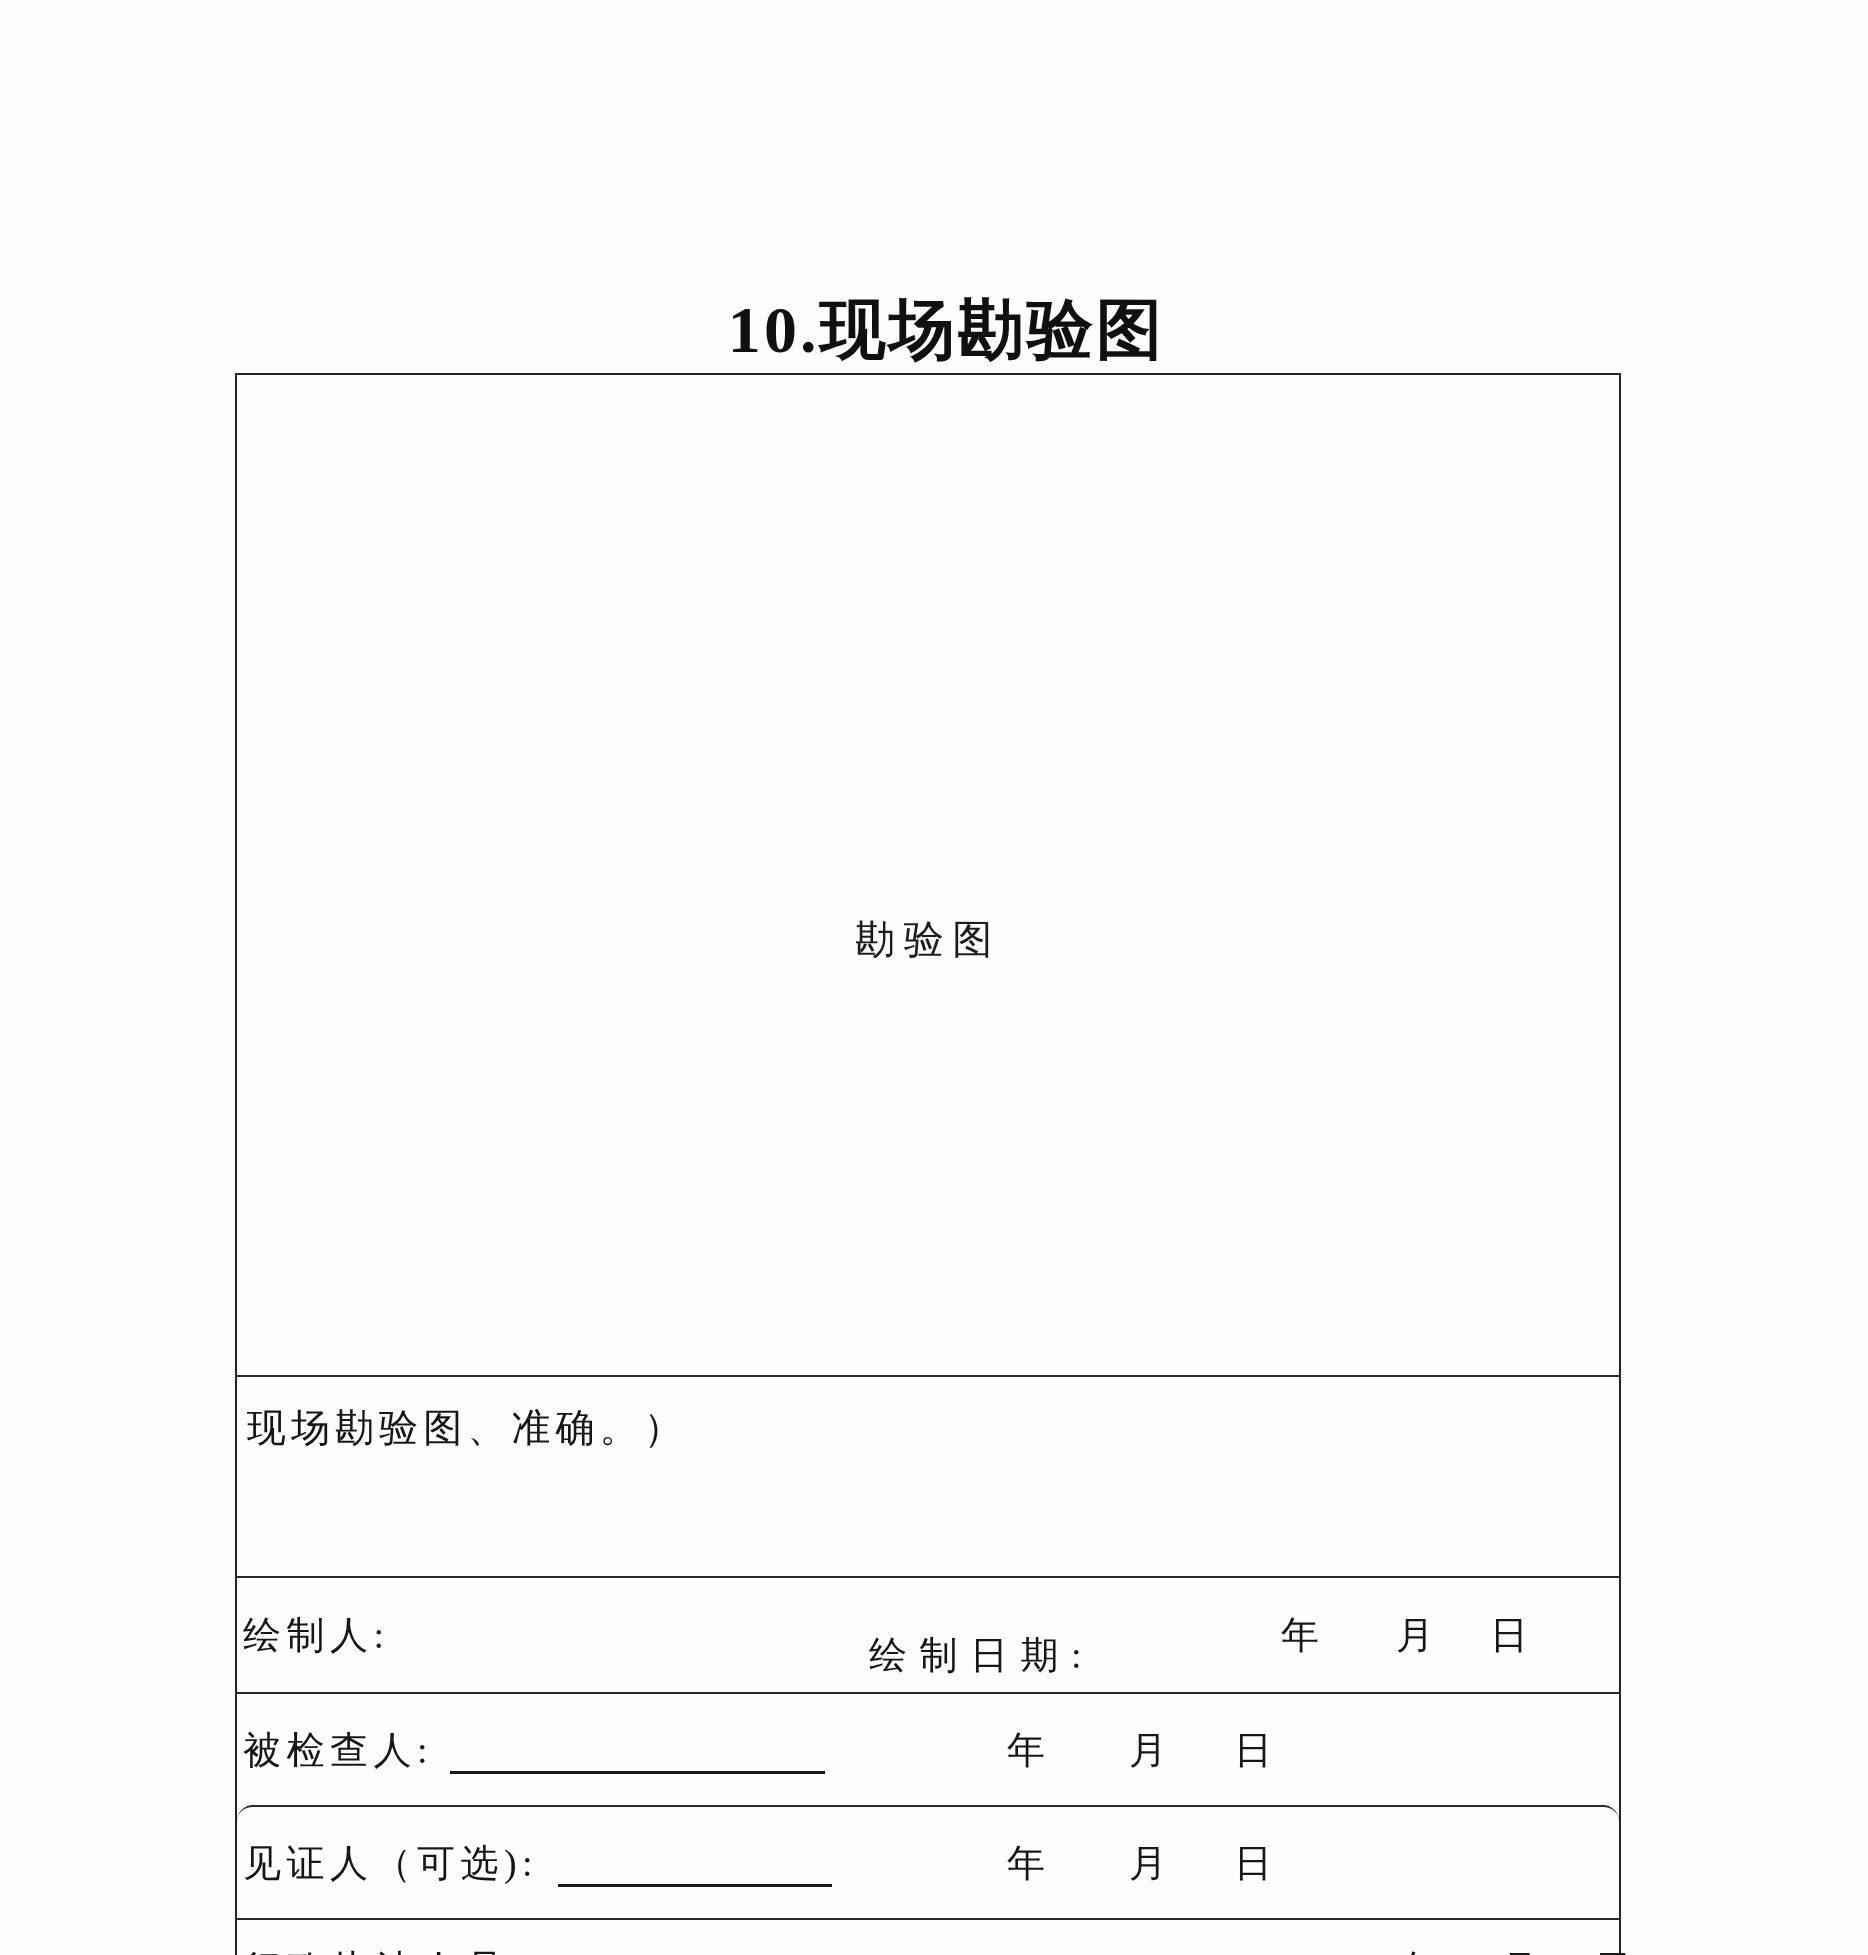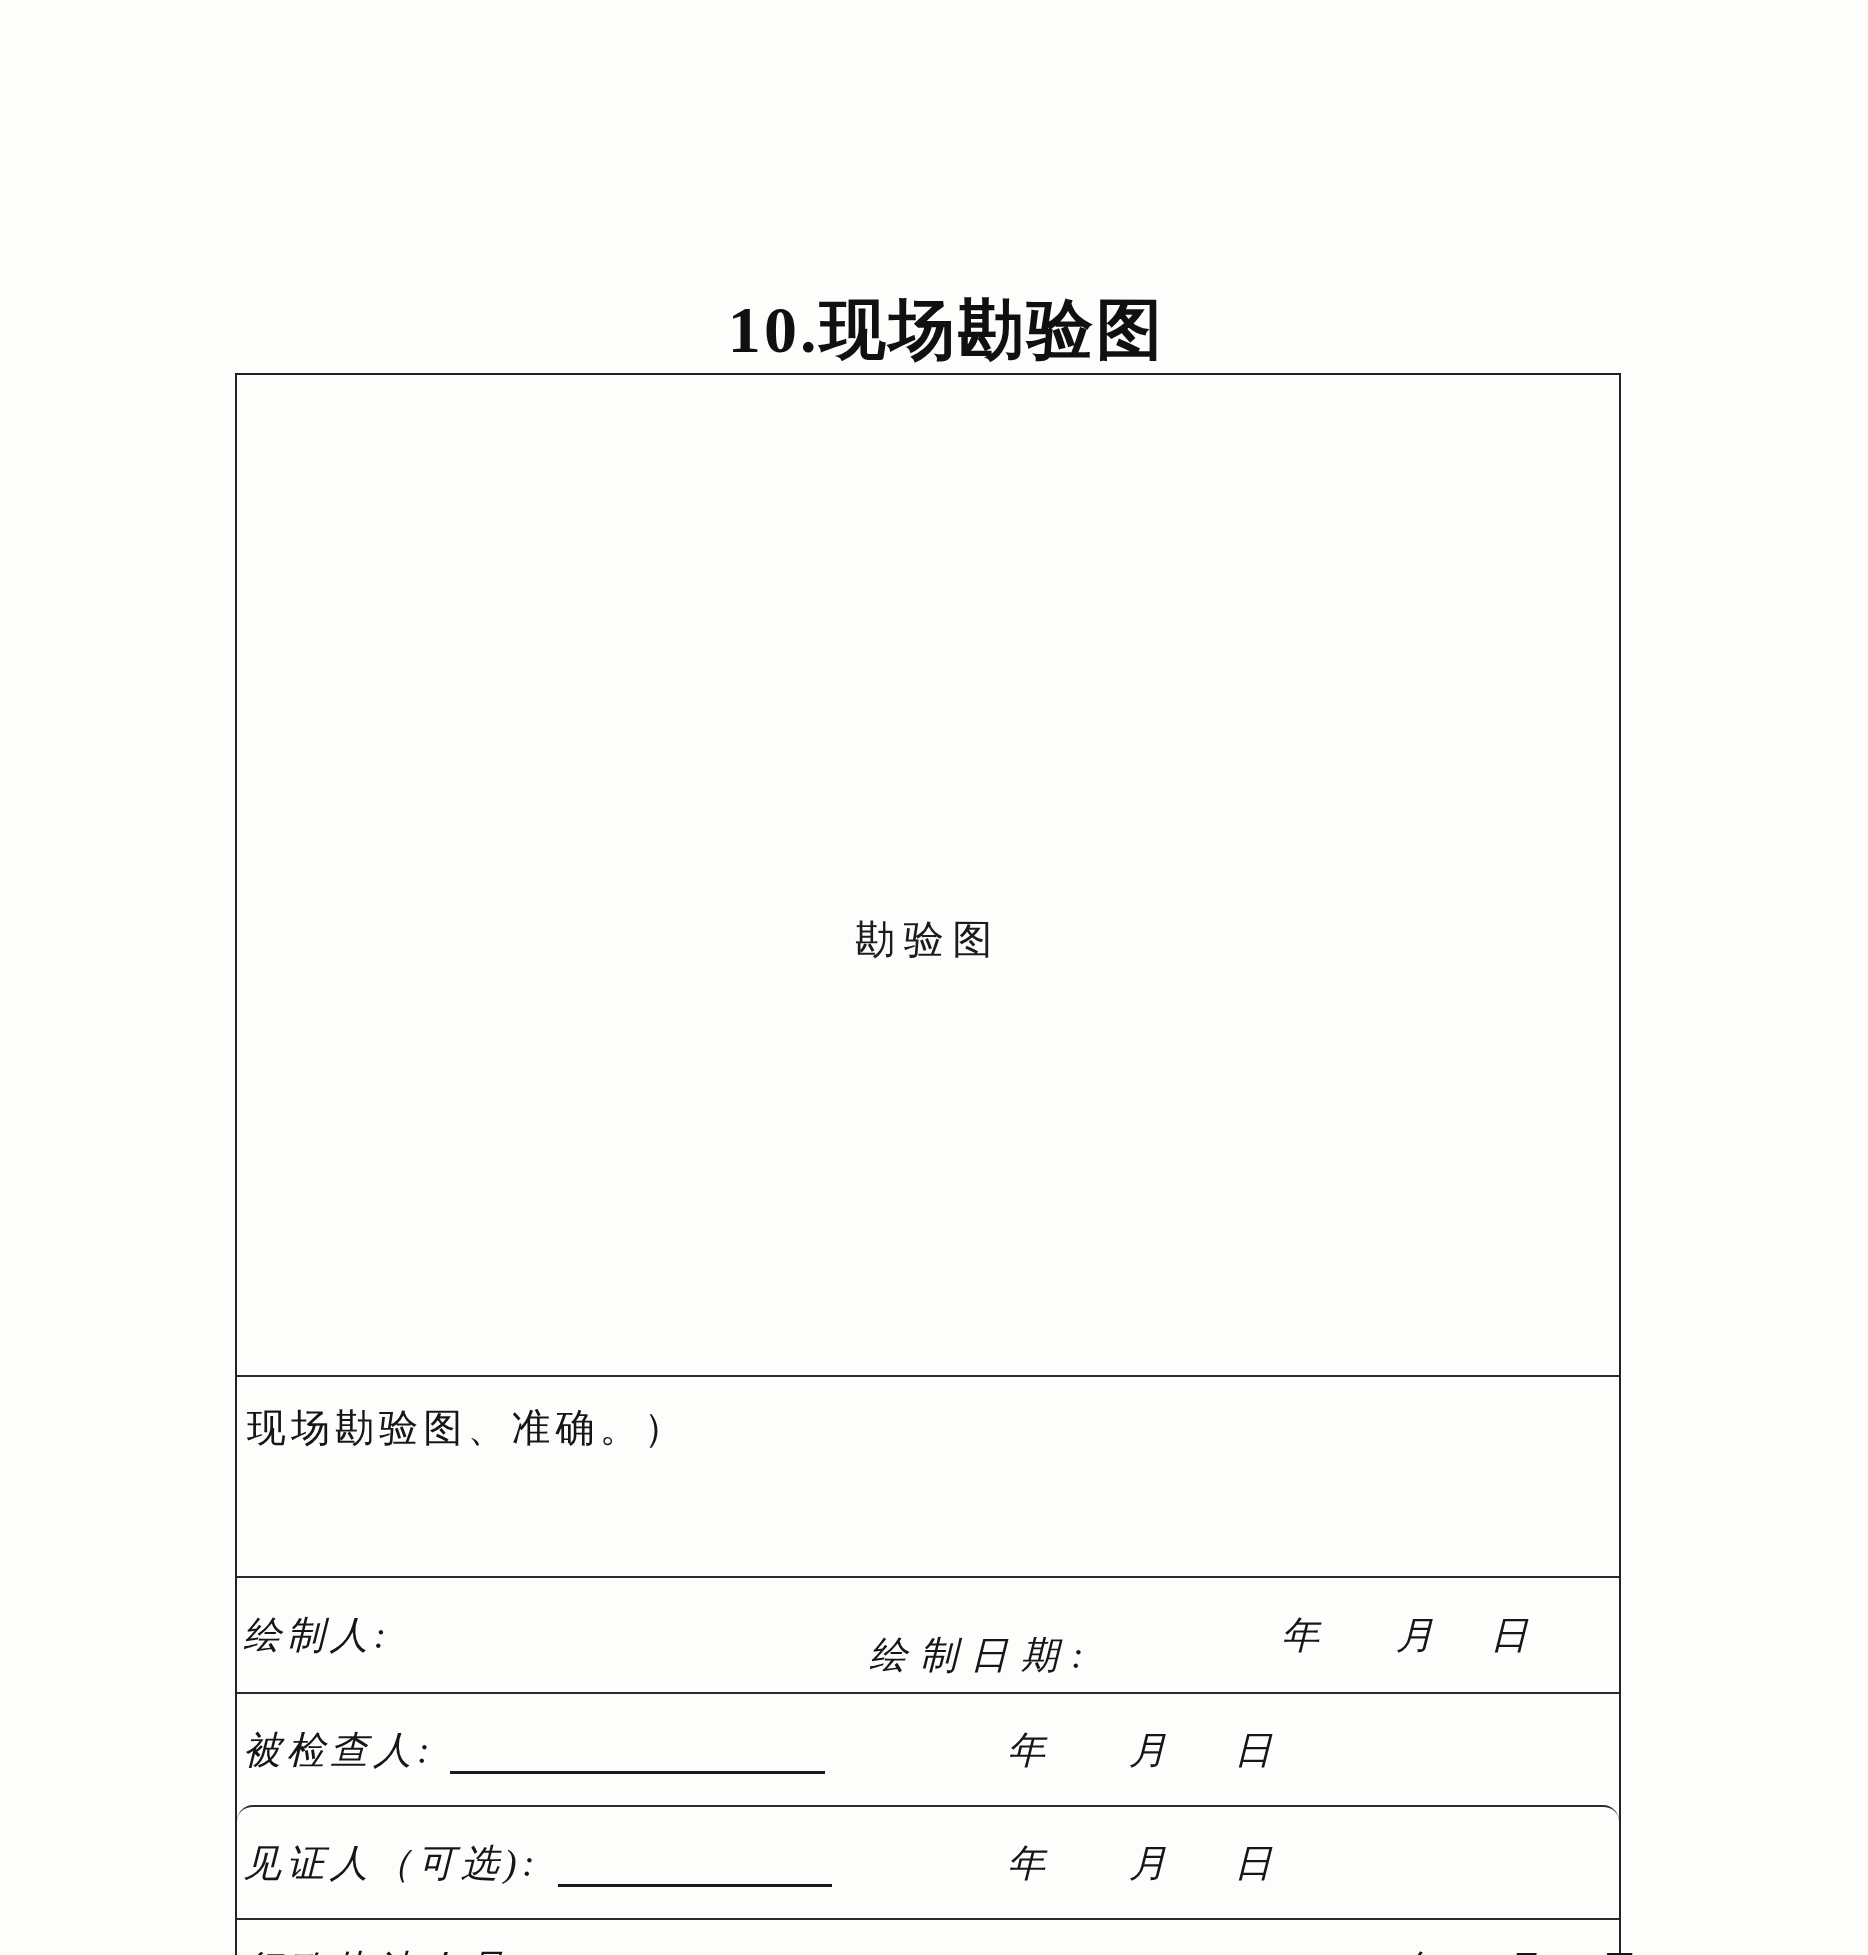--- a/index.html
+++ b/index.html
@@ -63,21 +63,20 @@
   .row-drawer{height:116px;}
   .row-inspected{height:113px;}
   .row-witness{height:113px;border-radius:16px;}
   .row-officers{height:197px;}
   .f-label{
     position:absolute;
     top:50%;
     transform:translateY(-50%);
     white-space:nowrap;
     letter-spacing:5.5px;
-    font-style:italic;
   }
   .ls16{letter-spacing:6.3px;}
   .spread{letter-spacing:12.5px;margin-top:20px;}
   .blank{
     position:absolute;
     top:50%;
     height:21.5px;
     border-bottom:3.5px solid #1a1a1c;
   }
   .officer-line{

